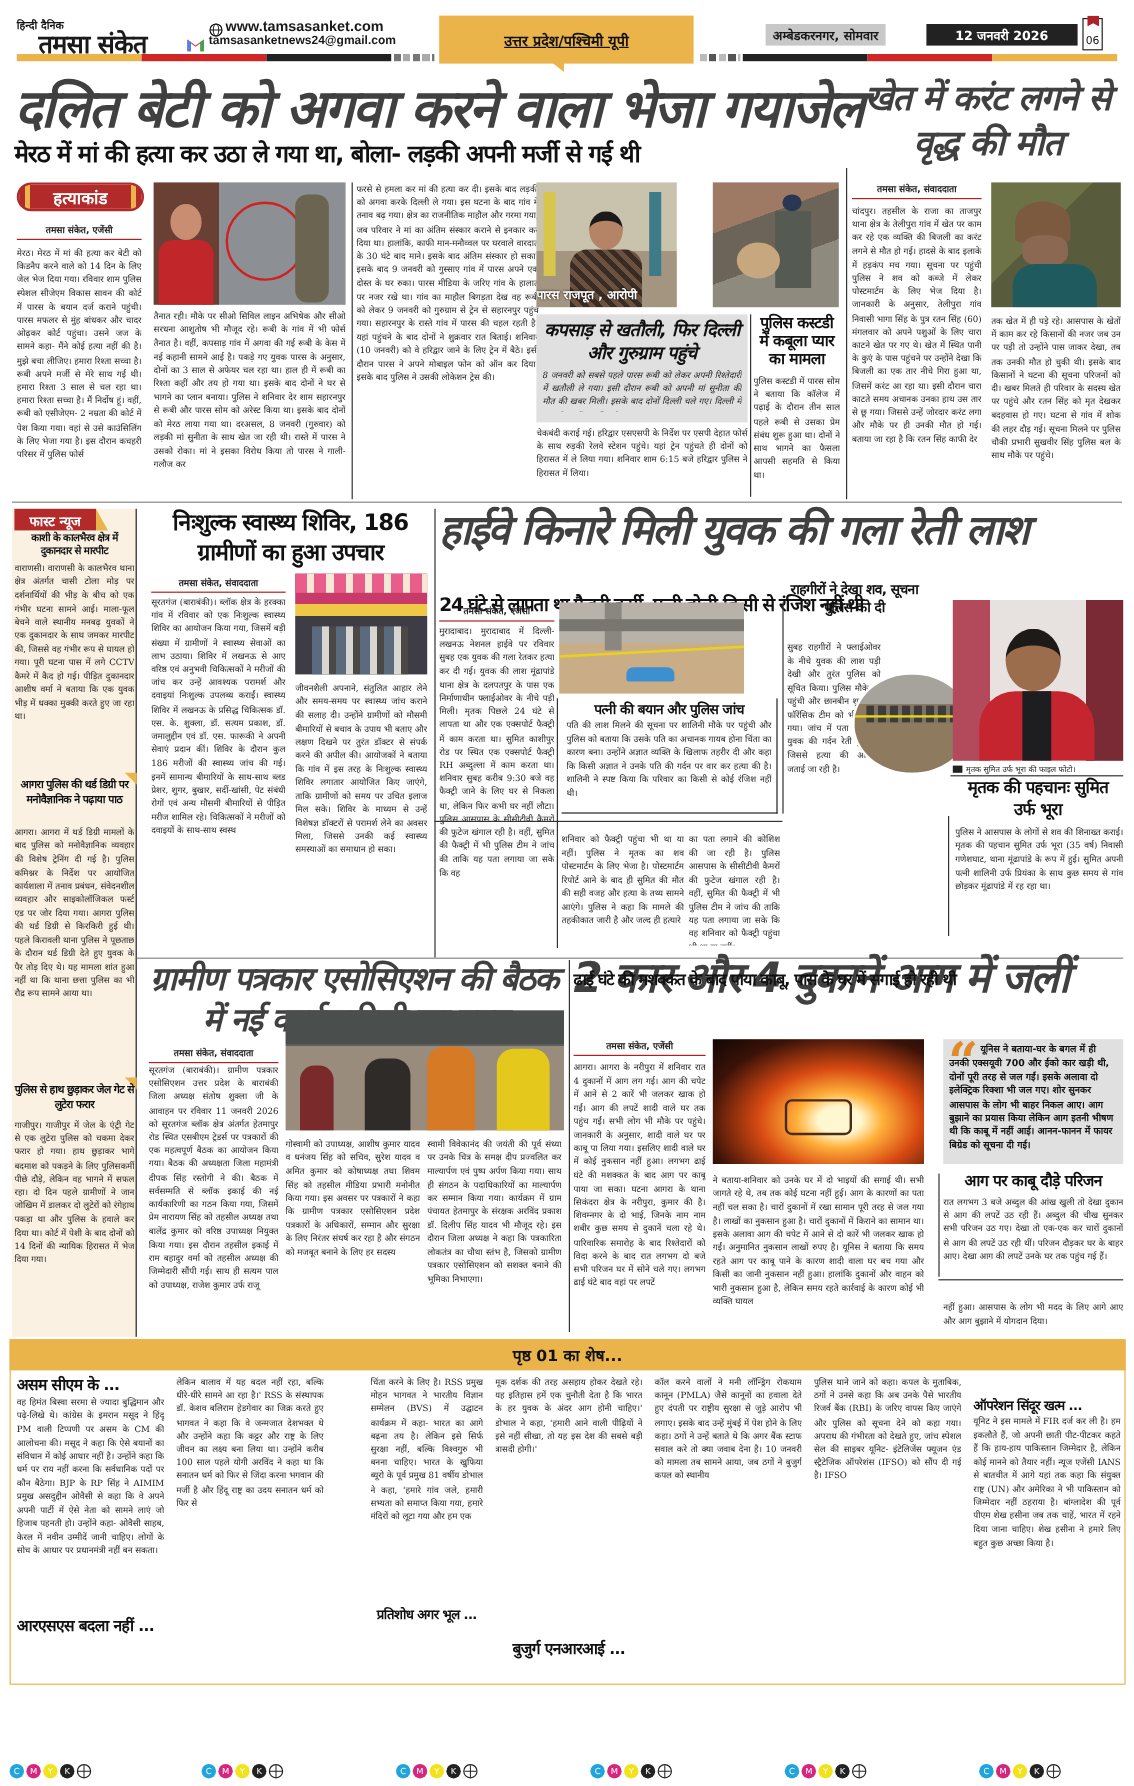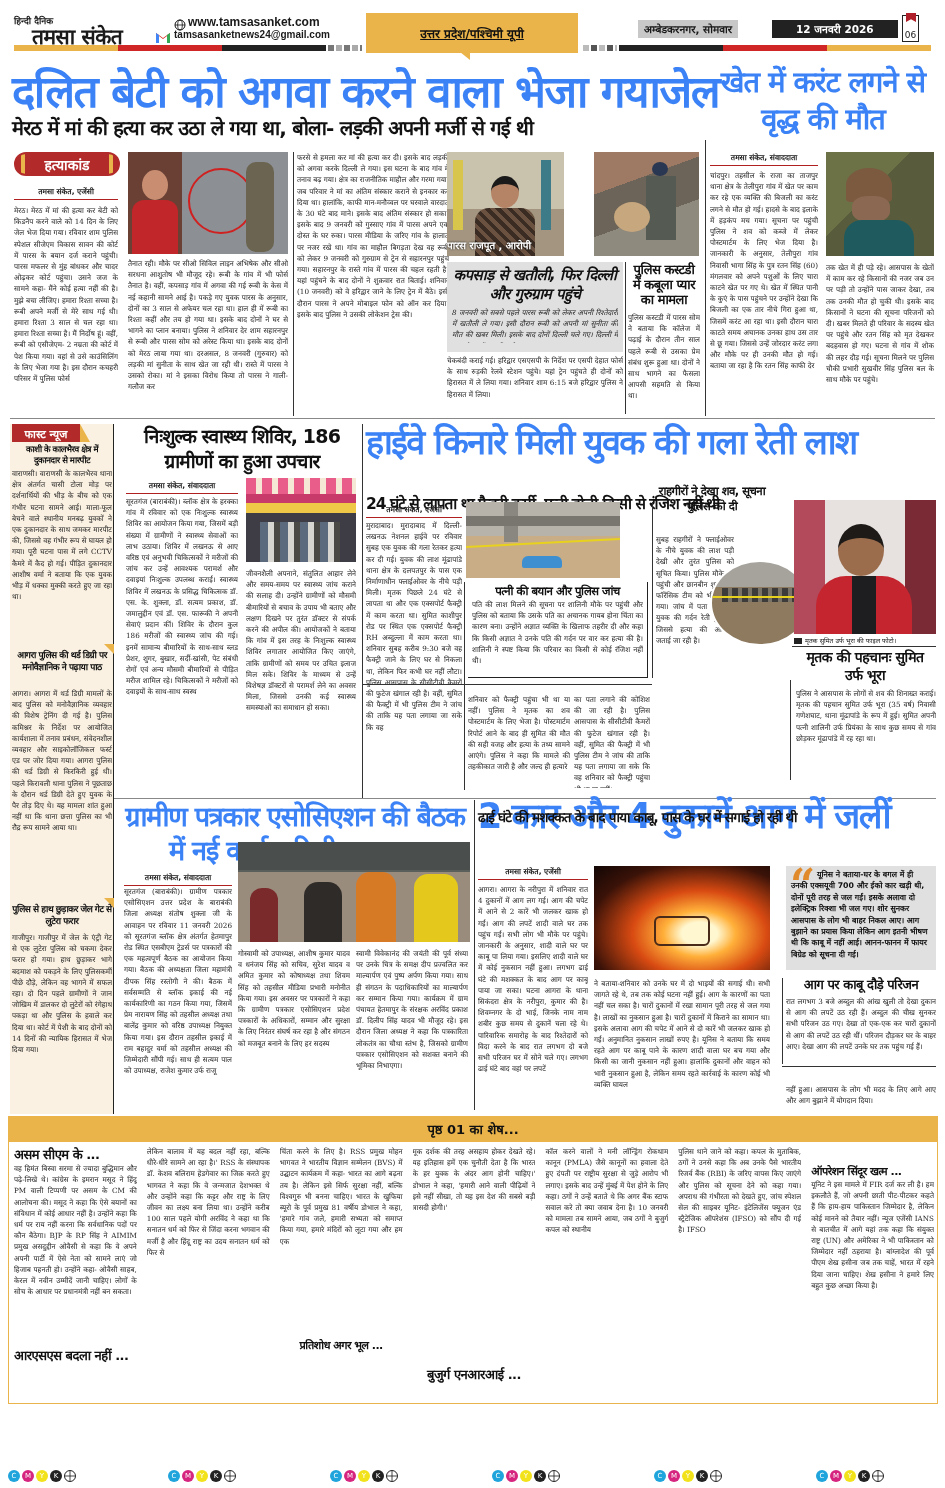--- a/index.html
+++ b/index.html
@@ -13,21 +13,21 @@
   .hrule { position: absolute; height: 1px; background: #333; }
 
   
   .mast-small { font-size: 9px; font-weight: bold; }
   .mast-name { font-size: 21px; font-weight: 900; letter-spacing: -0.5px; font-family: "DejaVu Sans", sans-serif; }
   .web { font-size: 12px; font-weight: bold; font-family: "Liberation Sans", sans-serif; }
   .mail { font-size: 10px; font-weight: bold; font-family: "Liberation Sans", sans-serif; }
   .bar-strip { position: absolute; height: 6px; }
 
   .tab-yellow { background: #eab44a; color: #111; font-size: 12px; font-weight: bold; font-family: "DejaVu Sans", sans-serif; display:flex; align-items:center; justify-content:center;text-decoration:underline; }
-  .h-huge { font-family: "DejaVu Sans", sans-serif; font-weight: 900; color: #3b82f6; letter-spacing: -1.5px; }
+  .h-huge { font-family: "DejaVu Sans", sans-serif; font-weight: 900; color: #404040; letter-spacing: -1.5px; font-style: italic; }
   .h-sub { font-family: "DejaVu Sans", sans-serif; font-weight: bold; color: #111; letter-spacing: -0.8px; }
   .sidebar-box { background: #faf1e2; }
   .gray-box { background: #e0e0e0; }
   .box-heading { font-family: "DejaVu Sans", sans-serif; font-weight: bold; text-align: center; color: #111; letter-spacing: -0.5px; }
   .cmyk { position: absolute; display: flex; gap: 2px; align-items: center; }
   .cmyk span { width: 12px; height: 12px; border-radius: 50%; font-size: 7px; color: #fff; display:flex; align-items:center; justify-content:center; font-family: "DejaVu Sans", sans-serif; }
 </style>
 </head>
 <body>
 
@@ -239,21 +239,21 @@
 
 <div class="abs" style="left:14px;top:1146px;width:920px;height:256px;display:grid;grid-template-columns:repeat(7,1fr);column-gap:10px;">
   <div style="overflow:hidden;">
     <div class="box-heading" style="font-size:13px;line-height:17px;text-align:left;">असम सीएम के ...</div>
     <div class="body-text" style="height:178px;overflow:hidden;">वह हिमंत बिस्वा सरमा से ज्यादा बुद्धिमान और पढ़े-लिखे थे। कांग्रेस के इमरान मसूद ने हिंदू PM वाली टिप्पणी पर असम के CM की आलोचना की। मसूद ने कहा कि ऐसे बयानों का संविधान में कोई आधार नहीं है। उन्होंने कहा कि धर्म पर राय नहीं करना कि सर्वधानिक पदों पर कौन बैठेगा। BJP के RP सिंह ने AIMIM प्रमुख असदुद्दीन ओवैसी से कहा कि वे अपने अपनी पार्टी में ऐसे नेता को सामने लाएं जो हिजाब पहनती हो। उन्होंने कहा- ओवैसी साहब, केरल में नवीन उम्मीदें जानी चाहिए। लोगों के सोच के आधार पर प्रधानमंत्री नहीं बन सकता।</div>
     <div class="box-heading" style="font-size:13px;line-height:17px;text-align:left;margin-top:6px;">आरएसएस बदला नहीं ...</div>
   </div>
   <div style="overflow:hidden;">
     <div class="body-text" style="height:252px;overflow:hidden;">लेकिन बालाव में यह बदल नहीं रहा, बल्कि धीरे-धीरे सामने आ रहा है।' RSS के संस्थापक डॉ. केशव बलिराम हेडगेवार का जिक्र करते हुए भागवत ने कहा कि वे जन्मजात देशभक्त थे और उन्होंने कहा कि कट्टर और राष्ट्र के लिए जीवन का लक्ष्य बना लिया था। उन्होंने करीब 100 साल पहले योगी अरविंद ने कहा था कि सनातन धर्म को फिर से जिंदा करना भगवान की मर्जी है और हिंदू राष्ट्र का उदय सनातन धर्म को फिर से</div>
   </div>
-  <div style="overflow:hidden;">
+  <div style="overflow:hidden;margin-left:29px;">
     <div class="body-text" style="height:188px;overflow:hidden;">चिंता करने के लिए है। RSS प्रमुख मोहन भागवत ने भारतीय विज्ञान सम्मेलन (BVS) में उद्घाटन कार्यक्रम में कहा- भारत का आगे बढ़ना तय है। लेकिन इसे सिर्फ सुरक्षा नहीं, बल्कि विश्वगुरु भी बनना चाहिए। भारत के खुफिया ब्यूरो के पूर्व प्रमुख 81 वर्षीय डोभाल ने कहा, 'हमारे गांव जले, हमारी सभ्यता को समाप्त किया गया, हमारे मंदिरों को लूटा गया और हम एक</div>
     <div class="box-heading" style="font-size:11px;line-height:15px;text-align:center;margin-top:4px;">प्रतिशोध अगर भूल ...</div>
   </div>
   <div style="overflow:hidden;">
     <div class="body-text" style="height:220px;overflow:hidden;">मूक दर्शक की तरह असहाय होकर देखते रहे। यह इतिहास हमें एक चुनौती देता है कि भारत के हर युवक के अंदर आग होनी चाहिए।' डोभाल ने कहा, 'हमारी आने वाली पीढ़ियों ने इसे नहीं सीखा, तो यह इस देश की सबसे बड़ी त्रासदी होगी।'</div>
     <div class="box-heading" style="font-size:13px;line-height:17px;text-align:center;">बुजुर्ग एनआरआई ...</div>
   </div>
   <div style="overflow:hidden;">
     <div class="body-text" style="height:252px;overflow:hidden;">कॉल करने वालों ने मनी लॉन्ड्रिंग रोकथाम कानून (PMLA) जैसे कानूनों का हवाला देते हुए दंपती पर राष्ट्रीय सुरक्षा से जुड़े आरोप भी लगाए। इसके बाद उन्हें मुंबई में पेश होने के लिए कहा। ठगों ने उन्हें बताते थे कि अगर बैंक स्टाफ सवाल करे तो क्या जवाब देना है। 10 जनवरी को मामला तब सामने आया, जब ठगों ने बुजुर्ग कपल को स्थानीय</div>
   </div>

